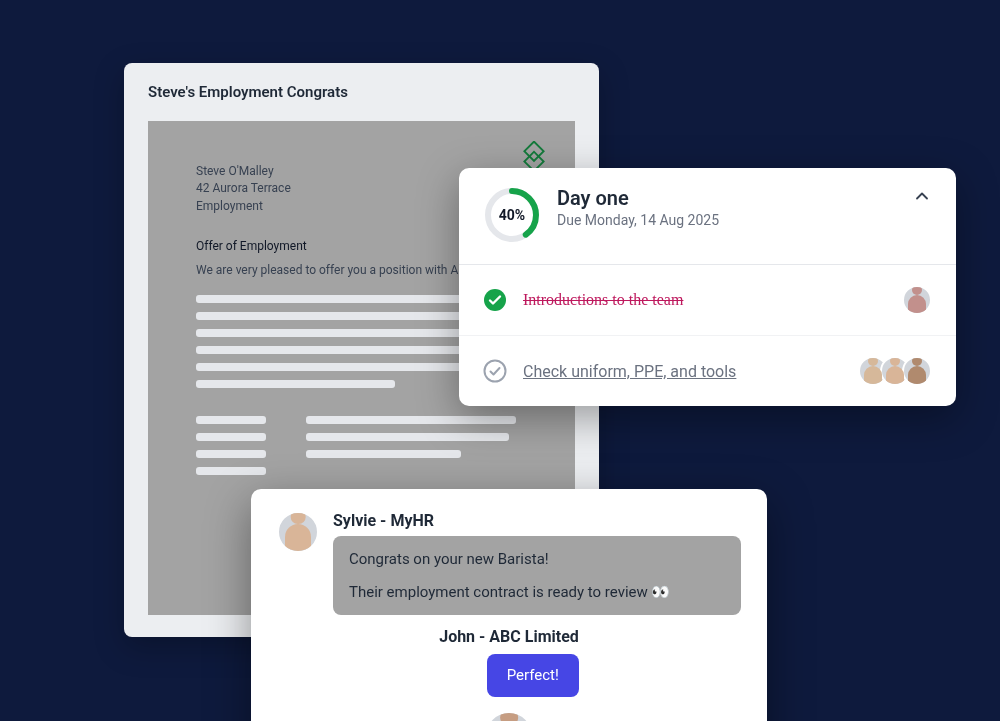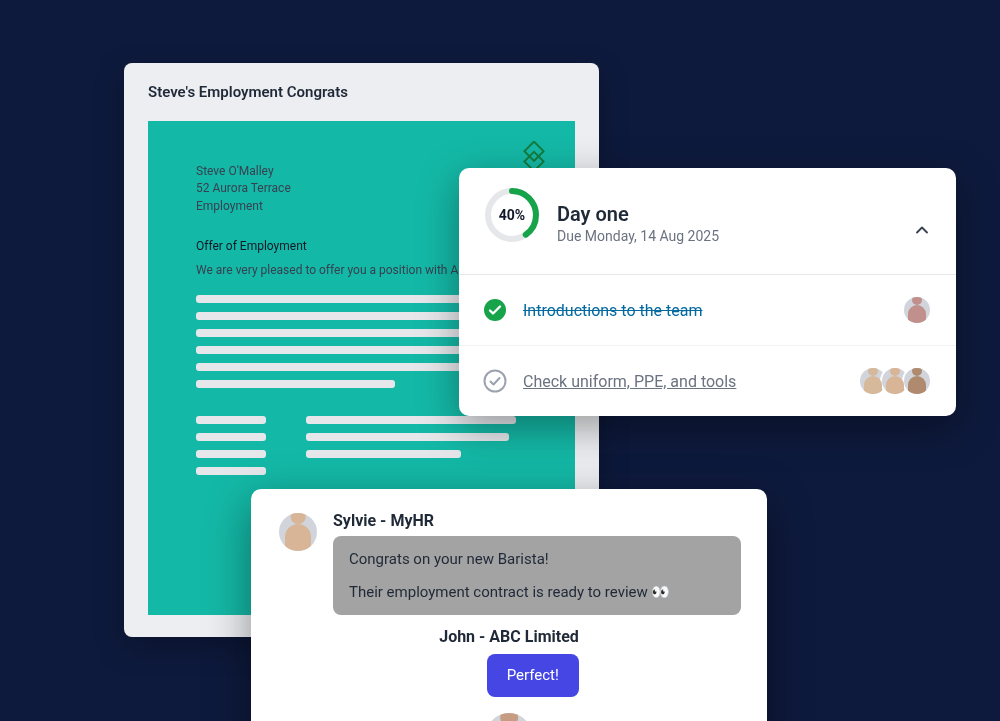--- a/index.html
+++ b/index.html
@@ -24,21 +24,21 @@
     padding: 20px 24px;
     box-shadow: 0 10px 30px rgba(0,0,0,0.25);
   }
   .doc-title {
     font-size: 15px;
     font-weight: 600;
     color: #1f2937;
     margin-bottom: 20px;
   }
   .doc-sheet {
-    background: #14b8a6;
+    background: #a3a3a3;
     width: 100%;
     height: 494px;
     padding: 42px 48px;
     position: relative;
     overflow: hidden;
   }
   .doc-recipient {
     font-size: 12px;
     color: #374151;
     line-height: 1.45;
@@ -89,22 +89,22 @@
     left: 459px;
     top: 168px;
     width: 497px;
     background: #fff;
     border-radius: 10px;
     box-shadow: 0 12px 40px rgba(0,0,0,0.35);
     overflow: hidden;
   }
   .checklist-header {
     display: flex;
-    align-items: flex-end;
-    padding: 18px 24px 30px 24px;
+    align-items: flex-start;
+    padding: 18px 24px 20px 24px;
     border-bottom: 1px solid #e5e7eb;
     gap: 16px;
   }
   .progress-ring {
     position: relative;
     width: 58px;
     height: 58px;
     flex-shrink: 0;
   }
   .progress-ring svg { transform: rotate(-90deg); }
@@ -125,21 +125,21 @@
 
   .checklist-item {
     display: flex;
     align-items: center;
     padding: 20px 24px;
     gap: 16px;
   }
   .checklist-item + .checklist-item { border-top: 1px solid #f1f2f4; }
   .ci-icon { width: 24px; height: 24px; flex-shrink: 0; }
   .ci-label { flex: 1; font-size: 16px; color: #6b7280; text-decoration: underline; }
-  .ci-label.done { text-decoration: line-through; color: #0369a1; }
+  .ci-label.done { text-decoration: line-through; color: #be185d; font-family: Liberation Serif, serif; }
   .ci-avatars { display: flex; }
   .ci-avatars .avatar { margin-left: -8px; }
   .ci-avatars .avatar:first-child { margin-left: 0; }
 
   
   .chat-card {
     position: absolute;
     left: 251px;
     top: 489px;
     width: 516px;
@@ -211,21 +211,21 @@
     <div class="doc-logo">
       <svg viewBox="0 0 40 40" width="34" height="34">
         <g fill="none" stroke="#147a3b" stroke-width="2.2">
           <rect x="12" y="4" width="16" height="16" transform="rotate(45 20 12)"></rect>
           <rect x="12" y="16" width="16" height="16" transform="rotate(45 20 24)"></rect>
         </g>
       </svg>
     </div>
     <div class="doc-recipient">
       <div>Steve O'Malley</div>
-      <div>52 Aurora Terrace</div>
+      <div>42 Aurora Terrace</div>
       <div>Employment</div>
     </div>
     <div class="doc-heading">Offer of Employment</div>
     <div class="doc-body-line">We are very pleased to offer you a position with ABC Limited</div>
 
     <div class="ph-group-1">
       <div class="placeholder-line"></div>
       <div class="placeholder-line"></div>
       <div class="placeholder-line"></div>
       <div class="placeholder-line"></div>

